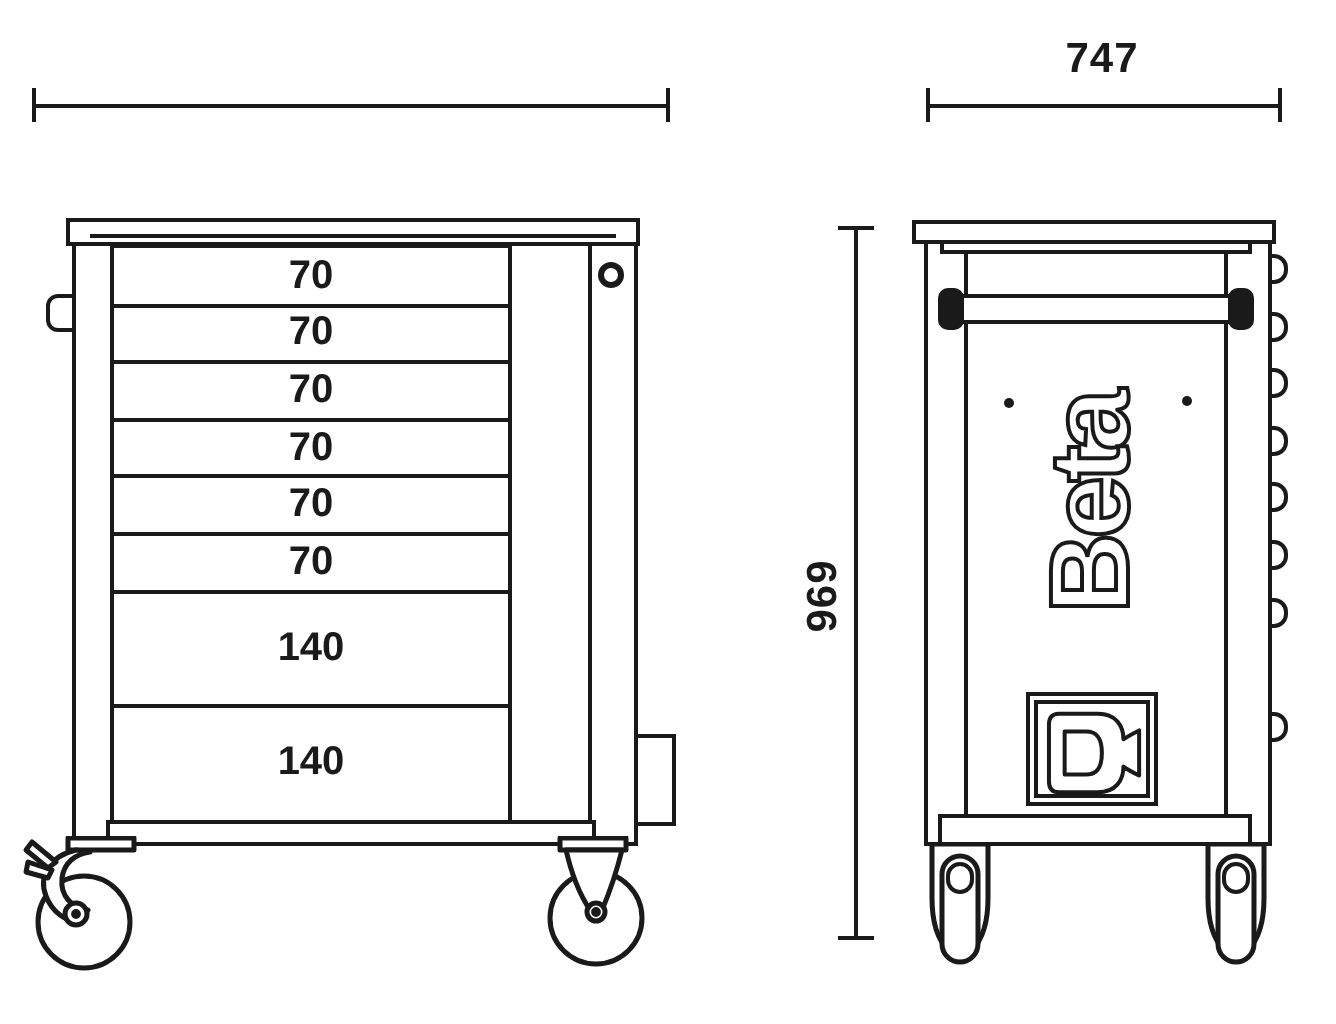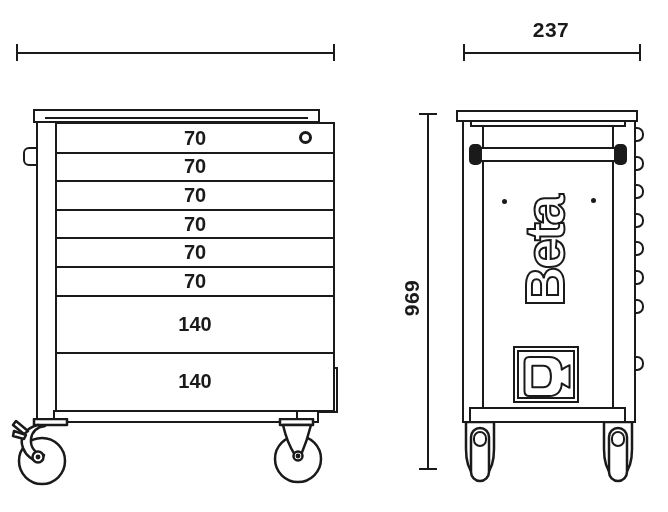--- a/index.html
+++ b/index.html
@@ -34,21 +34,21 @@
                   transform:rotate(-90deg); font-size:21px; }
 
   
   #f-worktop      { left:33px; top:109px; width:287px; height:14px; z-index:6; }
   #f-worktop-lip  { left:45px; top:117px; width:263px; height:2px; background:var(--ink); z-index:7; }
   #f-left-panel   { left:36px; top:121px; width:23px; height:302px; z-index:4; }
   #f-right-panel  { left:294px; top:121px; width:25px; height:302px; z-index:4; }
   #f-side-tab     { left:23px; top:147px; width:16px; height:19px; border-radius:6px 0 0 6px; z-index:3; }
   #f-lock         { left:299px; top:131px; width:13px; height:13px; border:3px solid var(--ink);
                     border-radius:50%; background:var(--paper); box-sizing:border-box; z-index:8; }
-  #f-drawer-stack { left:55px; top:122px; width:280px; height:290px; z-index:5; }
+  #f-drawer-stack { left:55px; top:122px; width:201px; height:290px; z-index:5; }
   .drawer-label   { position:absolute; left:0; width:100%; display:flex; align-items:center;
                     justify-content:center; font-weight:bold; font-size:20px; }
   .drawer-sep     { position:absolute; left:0; width:100%; height:2px; background:var(--ink); }
   #f-bottom-rail  { left:53px; top:410px; width:245px; height:13px; z-index:5; }
   #f-accessory    { left:314px; top:367px; width:24px; height:46px; z-index:2; }
   #f-caster-left  { left:10px; top:418px; width:64px; height:70px; z-index:6; }
   #f-caster-right { left:268px; top:418px; width:60px; height:70px; z-index:6; }
 
   
   #s-worktop   { left:456px; top:110px; width:182px; height:12px; z-index:6; }
@@ -79,21 +79,21 @@
 </style>
 </head>
 <body>
 
 <div id="canvas">
 
   <div class="line" id="dim740-line"></div>
   <div class="line" id="dim740-t1"></div>
   <div class="line" id="dim740-t2"></div>
 
-  <div class="dim-label" id="dim445-label">237</div>
+  <div class="dim-label" id="dim445-label">747</div>
   <div class="line" id="dim445-line"></div>
   <div class="line" id="dim445-t1"></div>
   <div class="line" id="dim445-t2"></div>
 
   <div class="line" id="dim969-line"></div>
   <div class="line" id="dim969-t1"></div>
   <div class="line" id="dim969-t2"></div>
   <div class="dim-label" id="dim969-label">969</div>
 
   <div>

